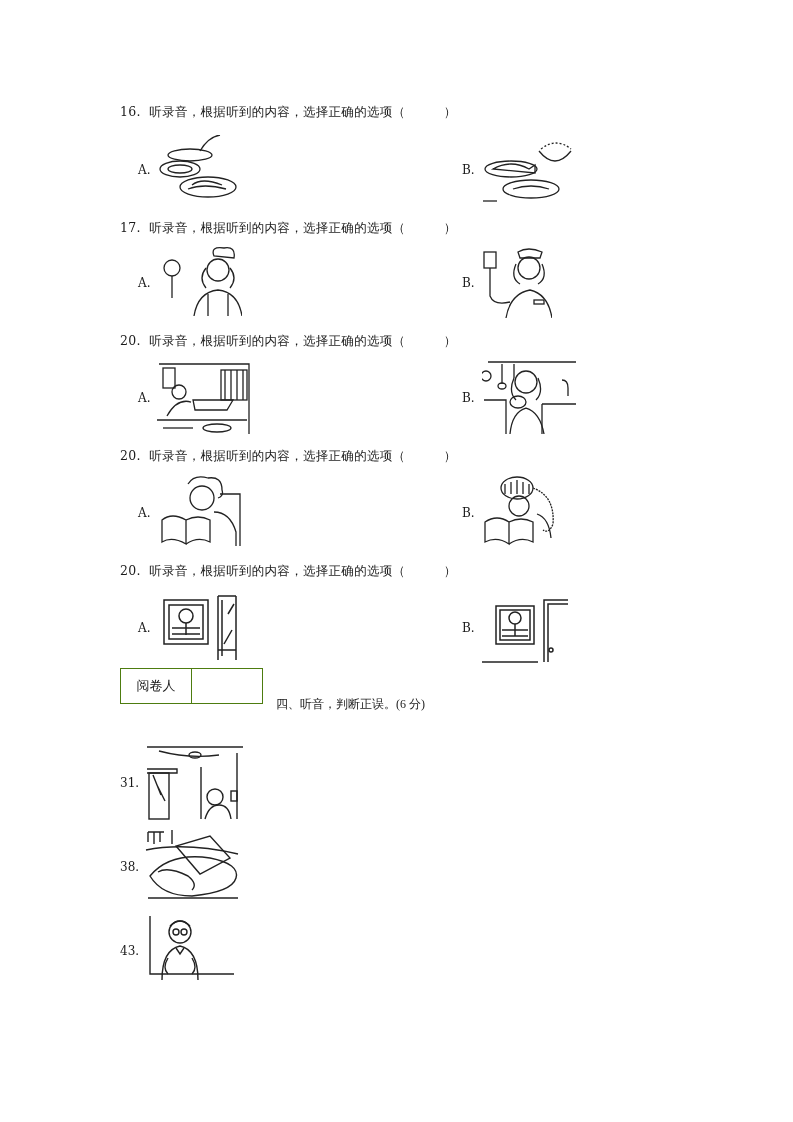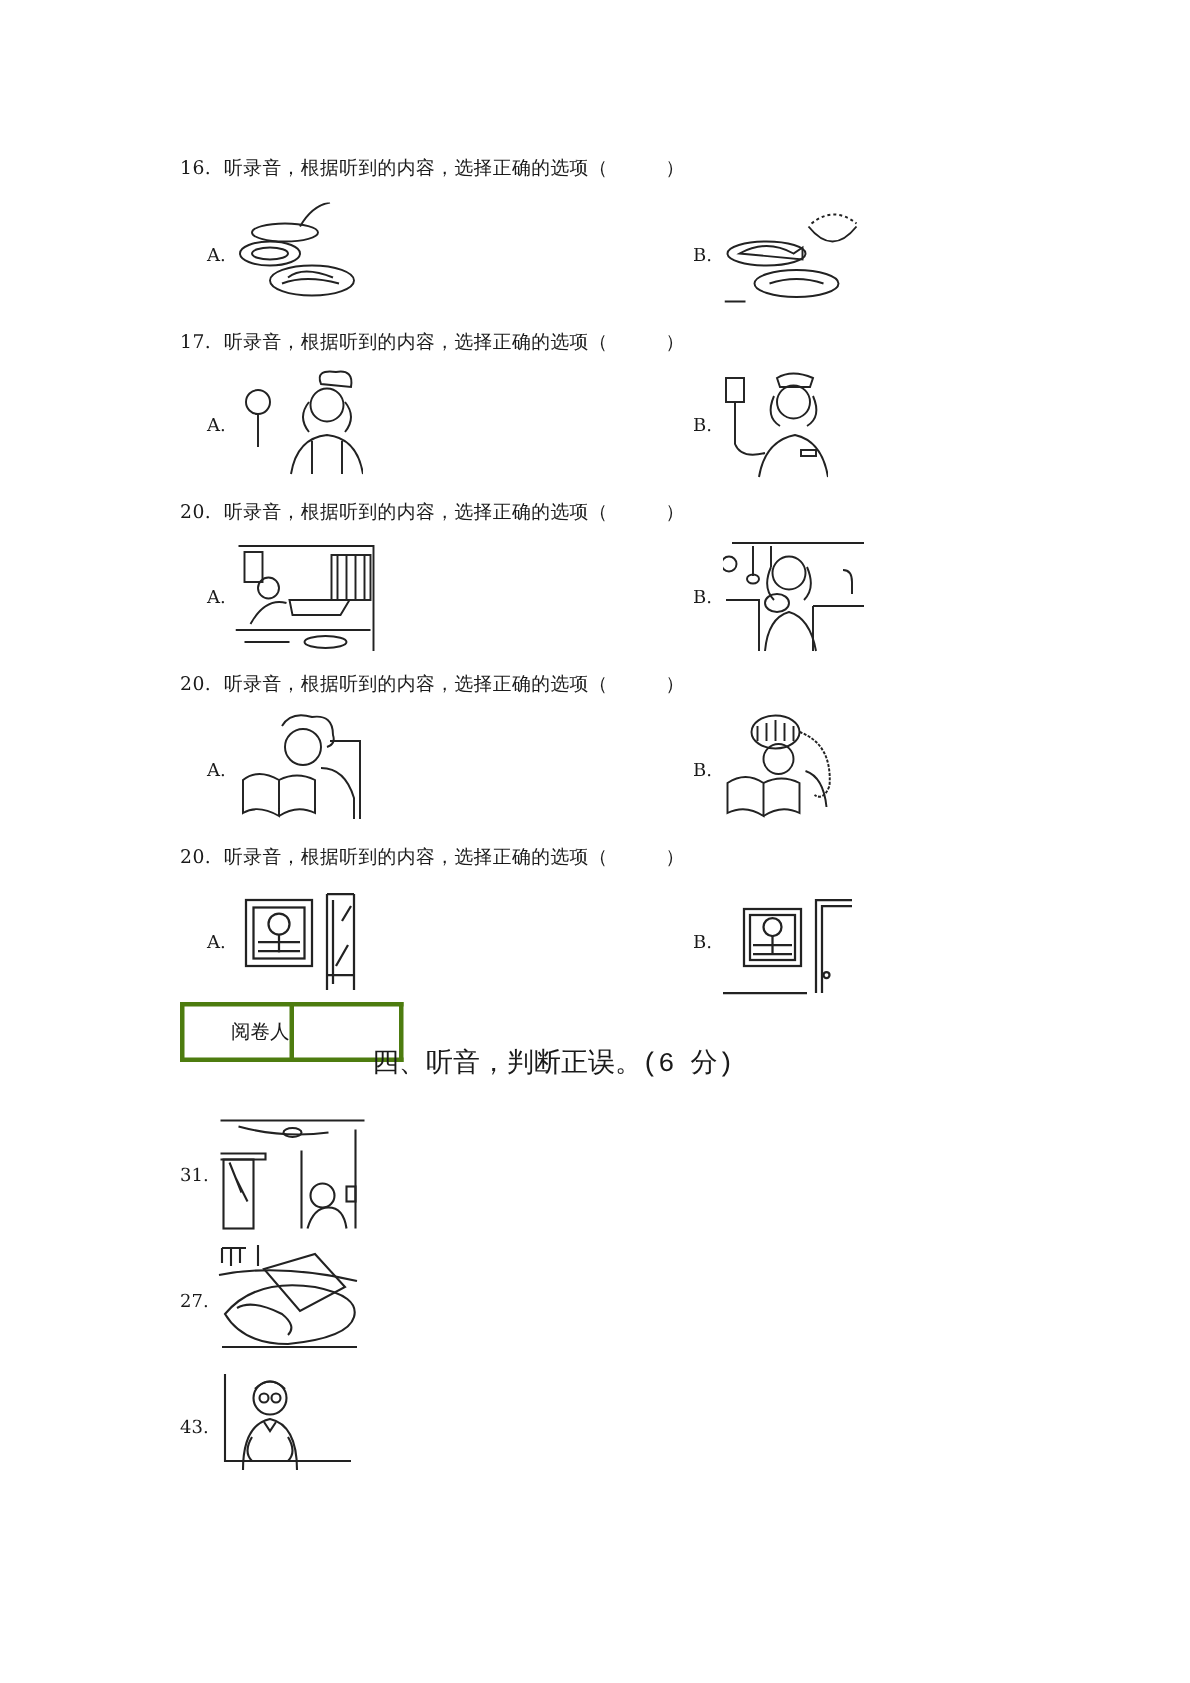--- a/index.html
+++ b/index.html
@@ -4,23 +4,23 @@
 <style>
   html, body { margin: 0; padding: 0; background: #ffffff; }
   body { width: 793px; height: 1122px; position: relative; overflow: hidden;
          font-family: "DejaVu Serif", serif; color: #1a1a1a; }
   .q { position: absolute; left: 120px; font-size: 12.5px; letter-spacing: 0.3px; white-space: pre; text-align: center; }
   .opt { position: absolute; font-size: 12px; }
   .pic { position: absolute; }
   .pic svg { display: block; }
   table.score { position: absolute; left: 120px; top: 668px; border-collapse: collapse;
                 font-family: "DejaVu Sans", sans-serif; font-size: 13px; }
-  table.score td { border: 3px solid #4d7c0f; width: 70px; height: 34px; text-align: right; padding: 0; }
-  .section { position: absolute; left: 248px; top: 696px; font-family: Liberation Mono, monospace;
-             font-size: 18px; }
+  table.score td { border: 1px solid #4d7c0f; width: 70px; height: 34px; text-align: center; padding: 0; }
+  .section { position: absolute; left: 276px; top: 696px; font-family: Liberation Serif, serif;
+             font-size: 12px; }
   .num { position: absolute; left: 120px; font-size: 12px; }
 </style>
 </head>
 <body>
 
 <div class="q" style="top:104px"><span>16.</span>  <span>听录音，根据听到的内容，选择正确的选项（　　　）</span></div>
 <div class="opt" style="left:138px;top:163px">A.</div>
 <div class="pic" style="left:158px;top:135px">
   <svg width="82" height="66" fill="none" stroke="#222" stroke-width="1.3">
       <ellipse cx="32" cy="20" rx="22" ry="6"></ellipse>
@@ -170,21 +170,21 @@
       <path d="M2 24 h30 v4 h-30"></path>
       <rect x="4" y="28" width="20" height="46"></rect>
       <path d="M8 30 l8 20 M12 40 l8 16"></path>
       <path d="M56 22 v52 M92 8 v66"></path>
       <circle cx="70" cy="52" r="8"></circle>
       <path d="M60 74 q4-14 14-14 q10 0 12 14"></path>
       <rect x="86" y="46" width="6" height="10"></rect>
     </svg>
 </div>
 
-<div class="num" style="top:860px">27.</div>
+<div class="num" style="top:860px">38.</div>
 <div class="pic" style="left:144px;top:828px">
   <svg width="96" height="72" fill="none" stroke="#222" stroke-width="1.4">
       <path d="M4 4 v10 M10 4 v12 M16 4 v10 M4 4 h16 M28 2 v14"></path>
       <path d="M2 22 q40-8 92 4"></path>
       <path d="M32 18 l24 28 l30-16 l-20-22 z"></path>
       <path d="M6 48 q20-24 60-18 q30 6 26 20 q-4 14-44 18 q-30 0-42-20 z"></path>
       <path d="M14 44 q10-6 30 4 q10 8 4 14"></path>
       <path d="M4 70 h90"></path>
     </svg>
 </div>

